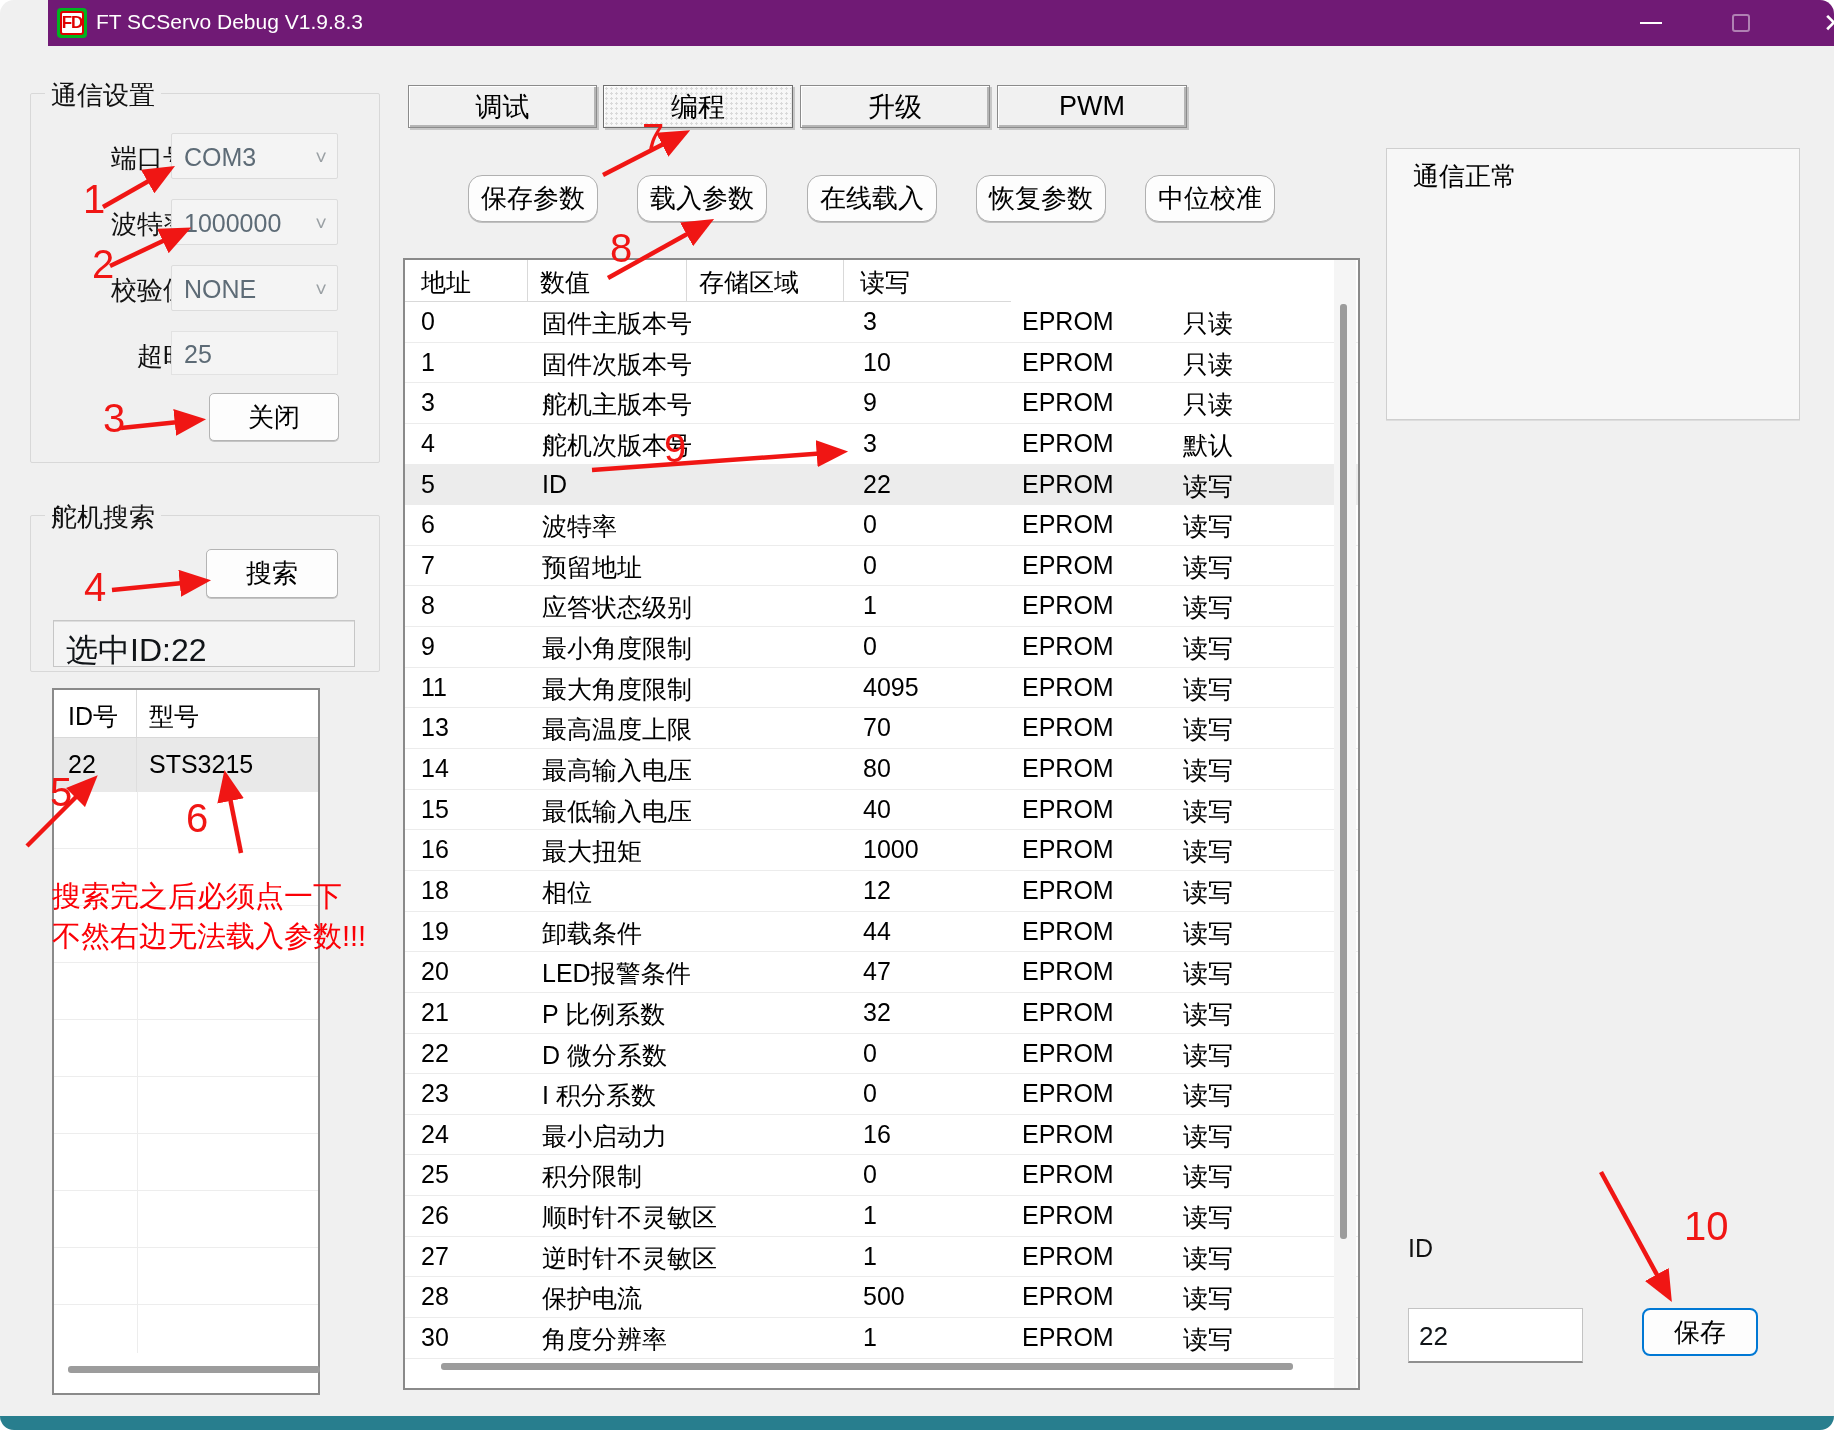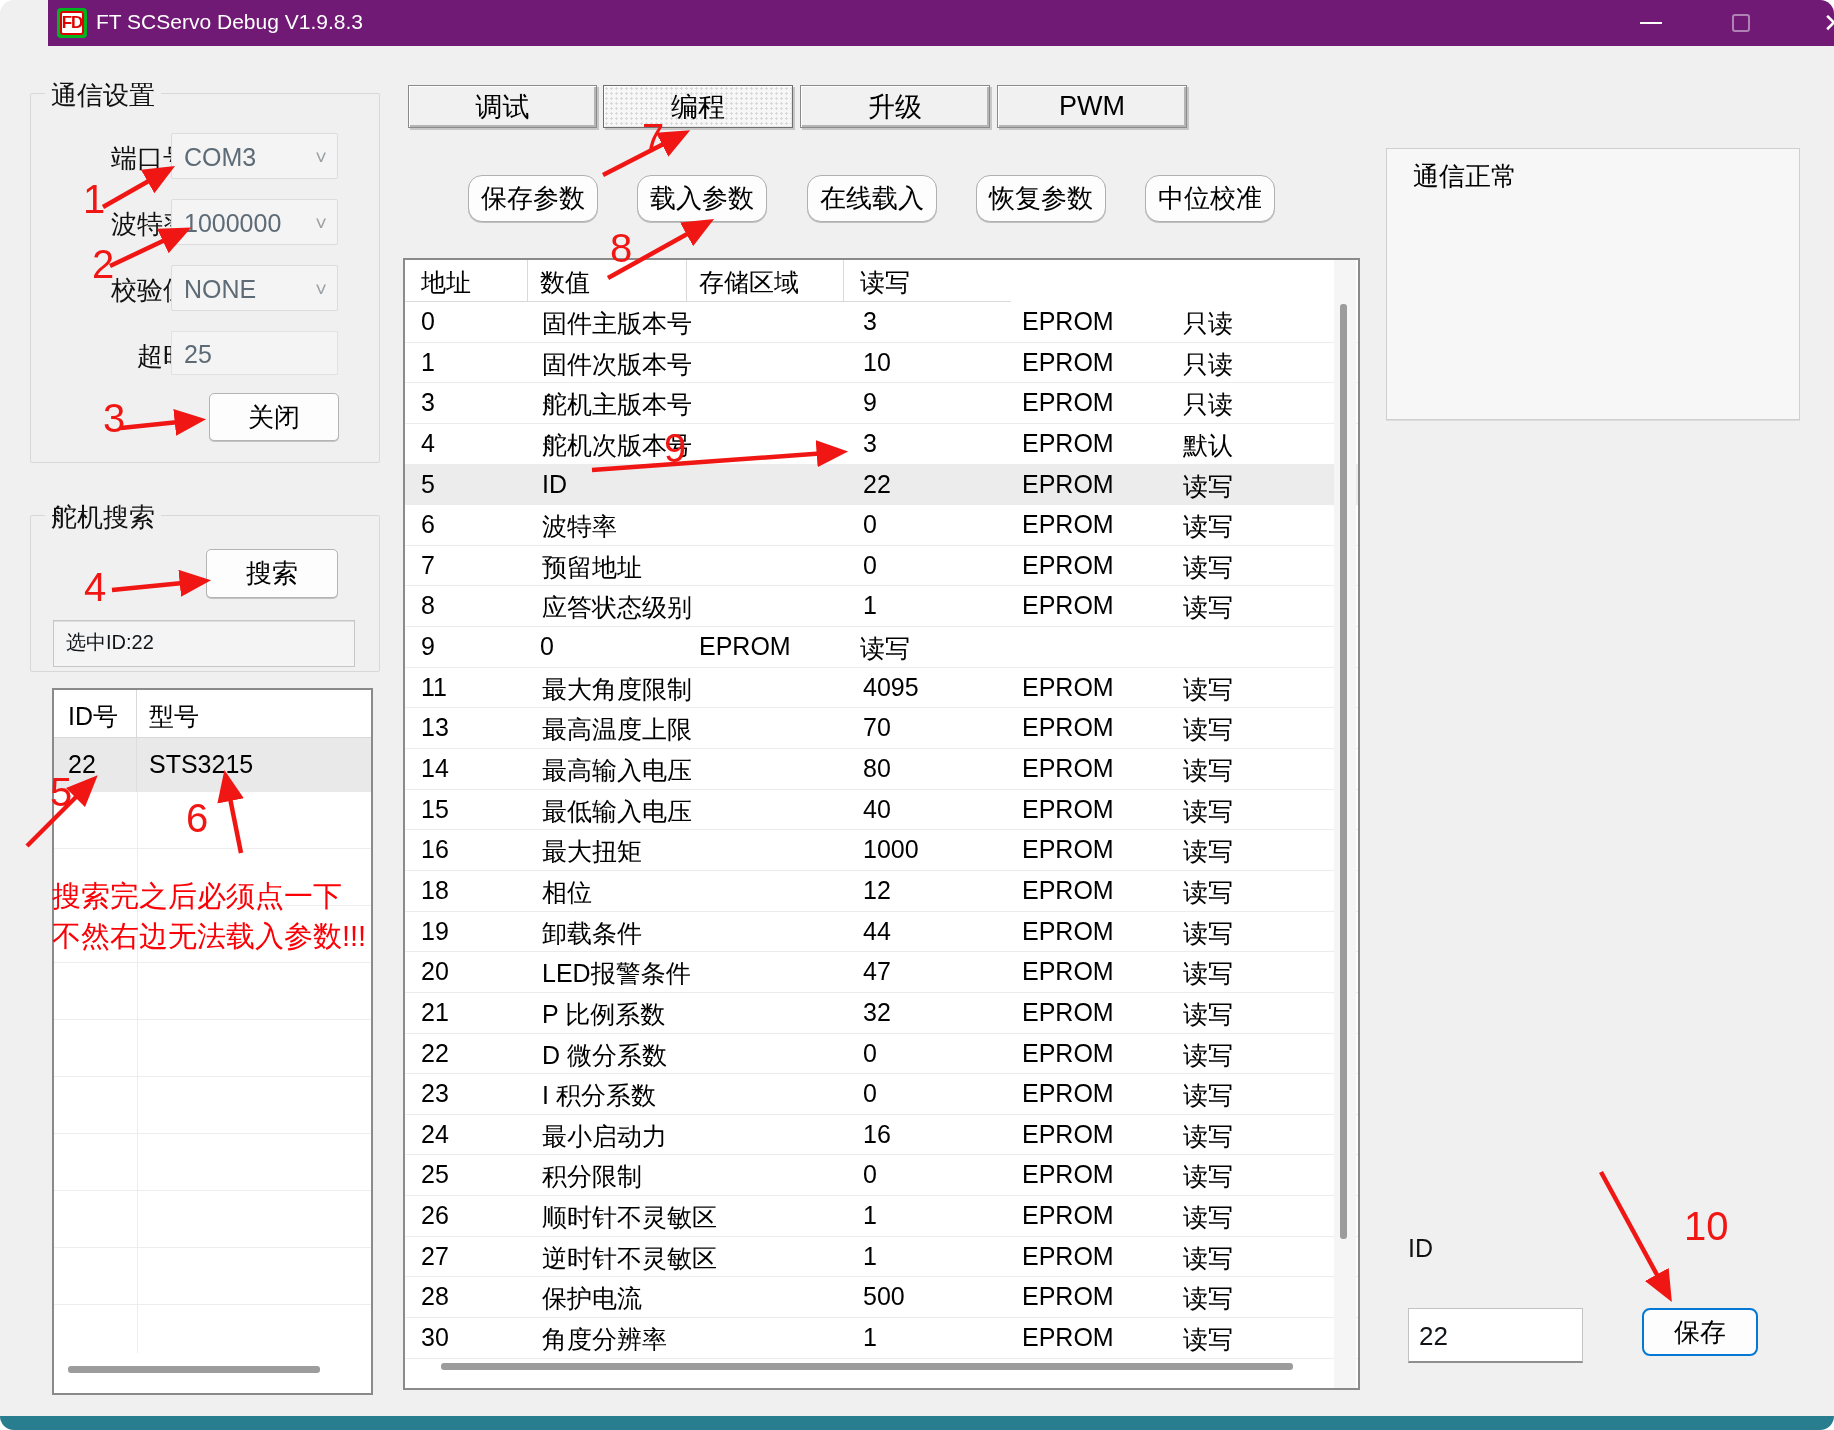--- a/index.html
+++ b/index.html
@@ -31,22 +31,22 @@
   .combo .chev { position:absolute; right:10px; top:12px; color:#9aa0a4; font-size:20px; }
   .editbox { position:absolute; left:140px; top:0; width:167px; height:44px; background:#f4f4f4;
              border:1px solid #e2e2e2; }
   .editbox .val { position:absolute; left:12px; top:8px; font-size:25px; color:#5d6b76; }
   .push-btn { position:absolute; background:#fdfdfd; border:1px solid #b4b4b4; border-radius:5px;
               box-shadow:0 1px 0 rgba(0,0,0,.18); display:flex; align-items:center; justify-content:center;
               font-size:26px; color:#000; }
   
   #selected-id-box { position:absolute; left:53px; top:620px; width:302px; height:47px; background:#f4f4f4;
                      border:1px solid #c6c6c6; box-shadow:inset 0 1px 0 #ddd; }
-  #selected-id-box span { position:absolute; left:12px; top:8px; font-size:20px; color:#101418; }
-  #servo-list { position:absolute; left:52px; top:688px; width:321px; height:707px; background:#fff;
+  #selected-id-box span { position:absolute; left:12px; top:8px; font-size:32px; color:#101418; }
+  #servo-list { position:absolute; left:52px; top:688px; width:268px; height:707px; background:#fff;
                 border:2px solid #8a8a8a; }
   #servo-list .hdr { display:flex; height:48px; border-bottom:1px solid #d9d9d9; }
   #servo-list .hdr .c1 { width:83px; border-right:1px solid #d9d9d9; padding:10px 0 0 14px; font-size:25px; }
   #servo-list .hdr .c2 { flex:1; padding:10px 0 0 12px; font-size:25px; }
   #servo-list .srow { display:flex; height:54px; background:#e9e9e9; }
   #servo-list .srow .c1 { width:83px; padding:12px 0 0 14px; font-size:25px; border-right:1px solid #dedede; }
   #servo-list .srow .c2 { flex:1; padding:12px 0 0 12px; font-size:25px; }
   #servo-grid { position:absolute; left:0; top:102px; right:0; bottom:40px;
                 background-image:repeating-linear-gradient(to bottom, transparent 0 56px, #ededed 56px 57px); }
   #servo-grid .vline { position:absolute; left:83px; top:0; bottom:0; width:1px; background:#ededed; }
@@ -254,20 +254,21 @@
         </div>
         <div class="mrow">
           <div class="c-addr">8</div>
           <div class="c-name">应答状态级别</div>
           <div class="c-val">1</div>
           <div class="c-area">EPROM</div>
           <div class="c-acc">读写</div>
         </div>
         <div class="mrow">
           <div class="c-addr">9</div>
+          <div class="c-name">最小角度限制</div>
           <div class="c-val">0</div>
           <div class="c-area">EPROM</div>
           <div class="c-acc">读写</div>
         </div>
         <div class="mrow">
           <div class="c-addr">11</div>
           <div class="c-name">最大角度限制</div>
           <div class="c-val">4095</div>
           <div class="c-area">EPROM</div>
           <div class="c-acc">读写</div>

